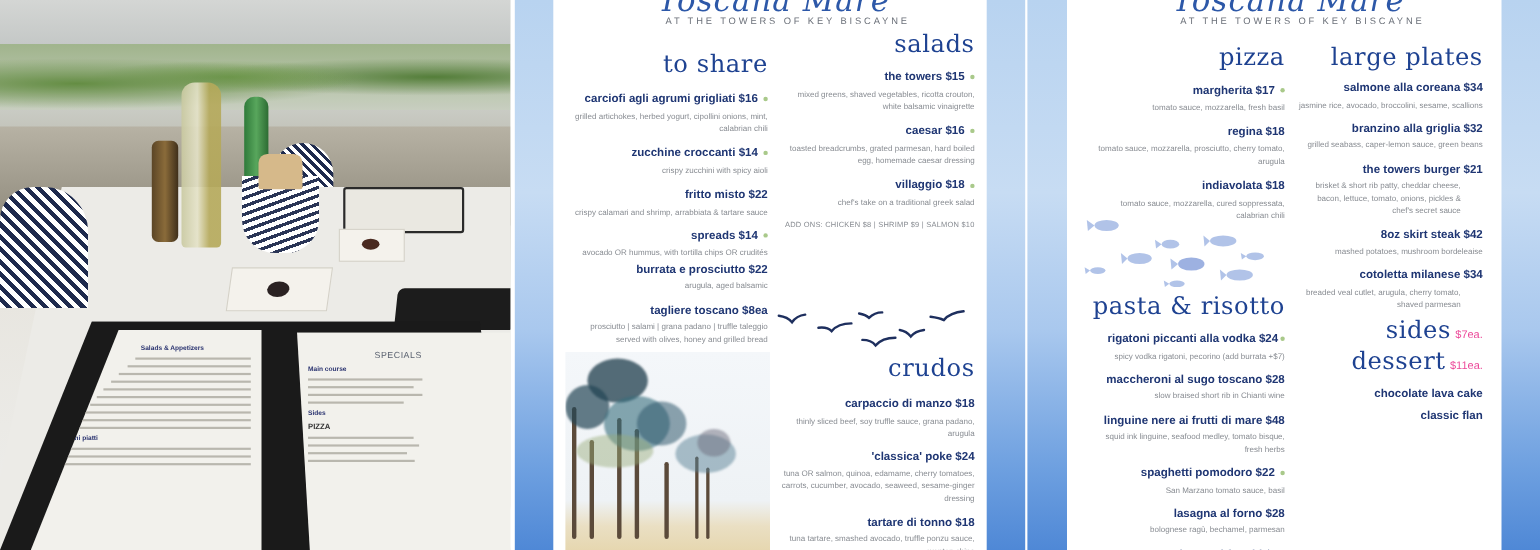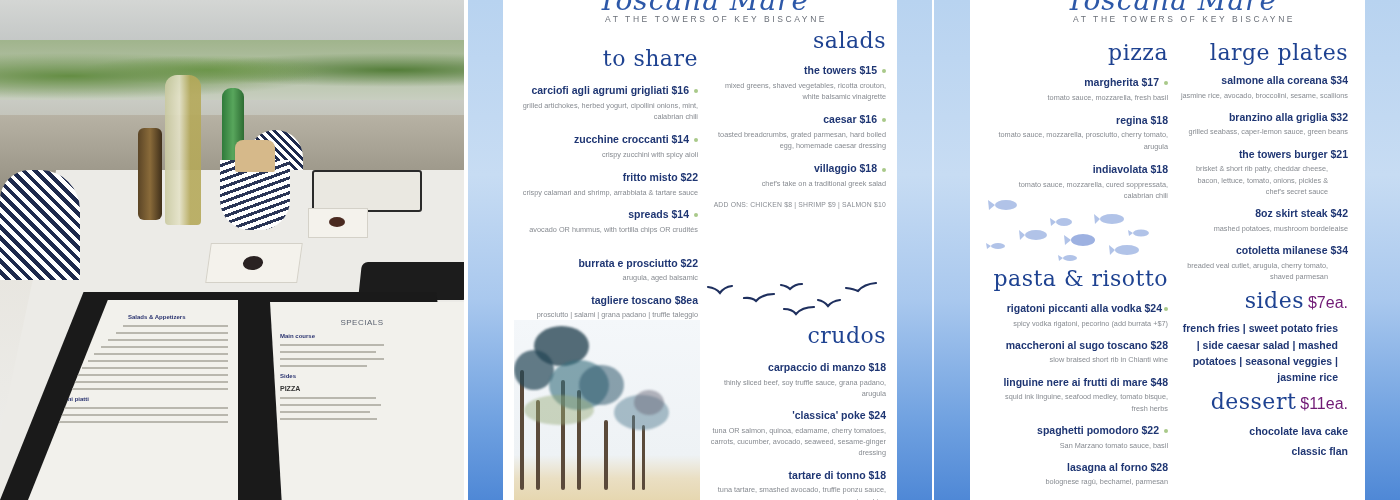--- a/index.html
+++ b/index.html
@@ -73,21 +73,21 @@
   .brand { position: absolute; top: -16px; font-family: "DejaVu Serif", serif; font-style: italic;
     font-size: 28px; color: #2d58a8; white-space: nowrap; letter-spacing: 1px; }
   .brand.b1 { left: 598px; }
   .brand.b2 { left: 1066px; }
   .tagline { position: absolute; top: 14px; font-size: 8.5px; letter-spacing: 2.6px; color: #6b7079; white-space: nowrap; }
   .tagline.t1 { left: 605px; }
   .tagline.t2 { left: 1073px; }
 
   .col { position: absolute; text-align: right; }
   .sec-title { font-family: "DejaVu Serif", serif; font-weight: normal; color: #1e4291; font-size: 22px; letter-spacing: .5px; line-height: 1; }
-  .sec-title .ea { font-family: "Liberation Sans", sans-serif; font-size: 16px; color: #701a75; margin-left: 4px; letter-spacing: 0; }
+  .sec-title .ea { font-family: "Liberation Sans", sans-serif; font-size: 10px; color: #ec4899; margin-left: 4px; letter-spacing: 0; }
   .item { margin-top: 0; }
   .item-name { font-size: 10.5px; font-weight: bold; color: #1f3673; white-space: nowrap; line-height: 1.2; }
   .veg-dot { display: inline-block; width: 4px; height: 4px; border-radius: 50%; background: #a9c98a; margin-left: 5px; vertical-align: middle; }
   .item-desc { font-size: 7.3px; color: #878b91; line-height: 1.55; margin-top: 3px; }
   .addons { font-size: 6.8px; color: #878b91; letter-spacing: .2px; }
   .sides-list { font-size: 10.5px; font-weight: bold; color: #1f3673; line-height: 1.55; }
   .dessert-item { font-size: 10.5px; font-weight: bold; color: #1f3673; }
 
   .watercolor { position: absolute; left: 514px; top: 320px; width: 186px; height: 180px; overflow: hidden;
     background: linear-gradient(180deg, #f4f7fa 0%, #eef2f5 75%, #eadfc3 88%, #e6d7b0 100%); }
@@ -168,21 +168,21 @@
     <div class="item-desc">crispy zucchini with spicy aioli</div>
   </div>
   <div class="item" style="margin-top:11px">
     <div class="item-name">fritto misto $22</div>
     <div class="item-desc">crispy calamari and shrimp, arrabbiata &amp; tartare sauce</div>
   </div>
   <div class="item" style="margin-top:10px">
     <div class="item-name"><span>spreads $14</span><span class="veg-dot"></span></div>
     <div class="item-desc" style="white-space:nowrap">avocado OR hummus, with tortilla chips OR crudités</div>
   </div>
-  <div class="item" style="margin-top:22px">
+  <div class="item" style="margin-top:4px">
     <div class="item-name">burrata e prosciutto $22</div>
     <div class="item-desc">arugula, aged balsamic</div>
   </div>
   <div class="item" style="margin-top:10px">
     <div class="item-name">tagliere toscano $8ea</div>
     <div class="item-desc">prosciutto | salami | grana padano | truffle taleggio served with olives, honey and grilled bread</div>
   </div>
 </div>
 
 <div class="col" style="left:710px; top:30px; width:176px;">
@@ -336,19 +336,18 @@
   <div class="item" style="margin-top:10px">
     <div class="item-name">8oz skirt steak $42</div>
     <div class="item-desc">mashed potatoes, mushroom bordeleaise</div>
   </div>
   <div class="item" style="margin-top:10px">
     <div class="item-name">cotoletta milanese $34</div>
     <div class="item-desc" style="width:150px">breaded veal cutlet, arugula, cherry tomato, shaved parmesan</div>
   </div>
 
   <div class="sec-title" style="margin-top:8px"><span>sides</span><span class="ea">$7ea.</span></div>
-  <div class="sides-list" style="margin-top:8px; width:160px;">french fries | sweet potato fries | side caesar salad | mashed potatoes | seasonal veggies | jasmine rice</div>
 
   <div class="sec-title" style="margin-top:6px"><span>dessert</span><span class="ea">$11ea.</span></div>
   <div class="dessert-item" style="margin-top:12px">chocolate lava cake</div>
   <div class="dessert-item" style="margin-top:8px">classic flan</div>
 
 </div>
 
 </body></html>

